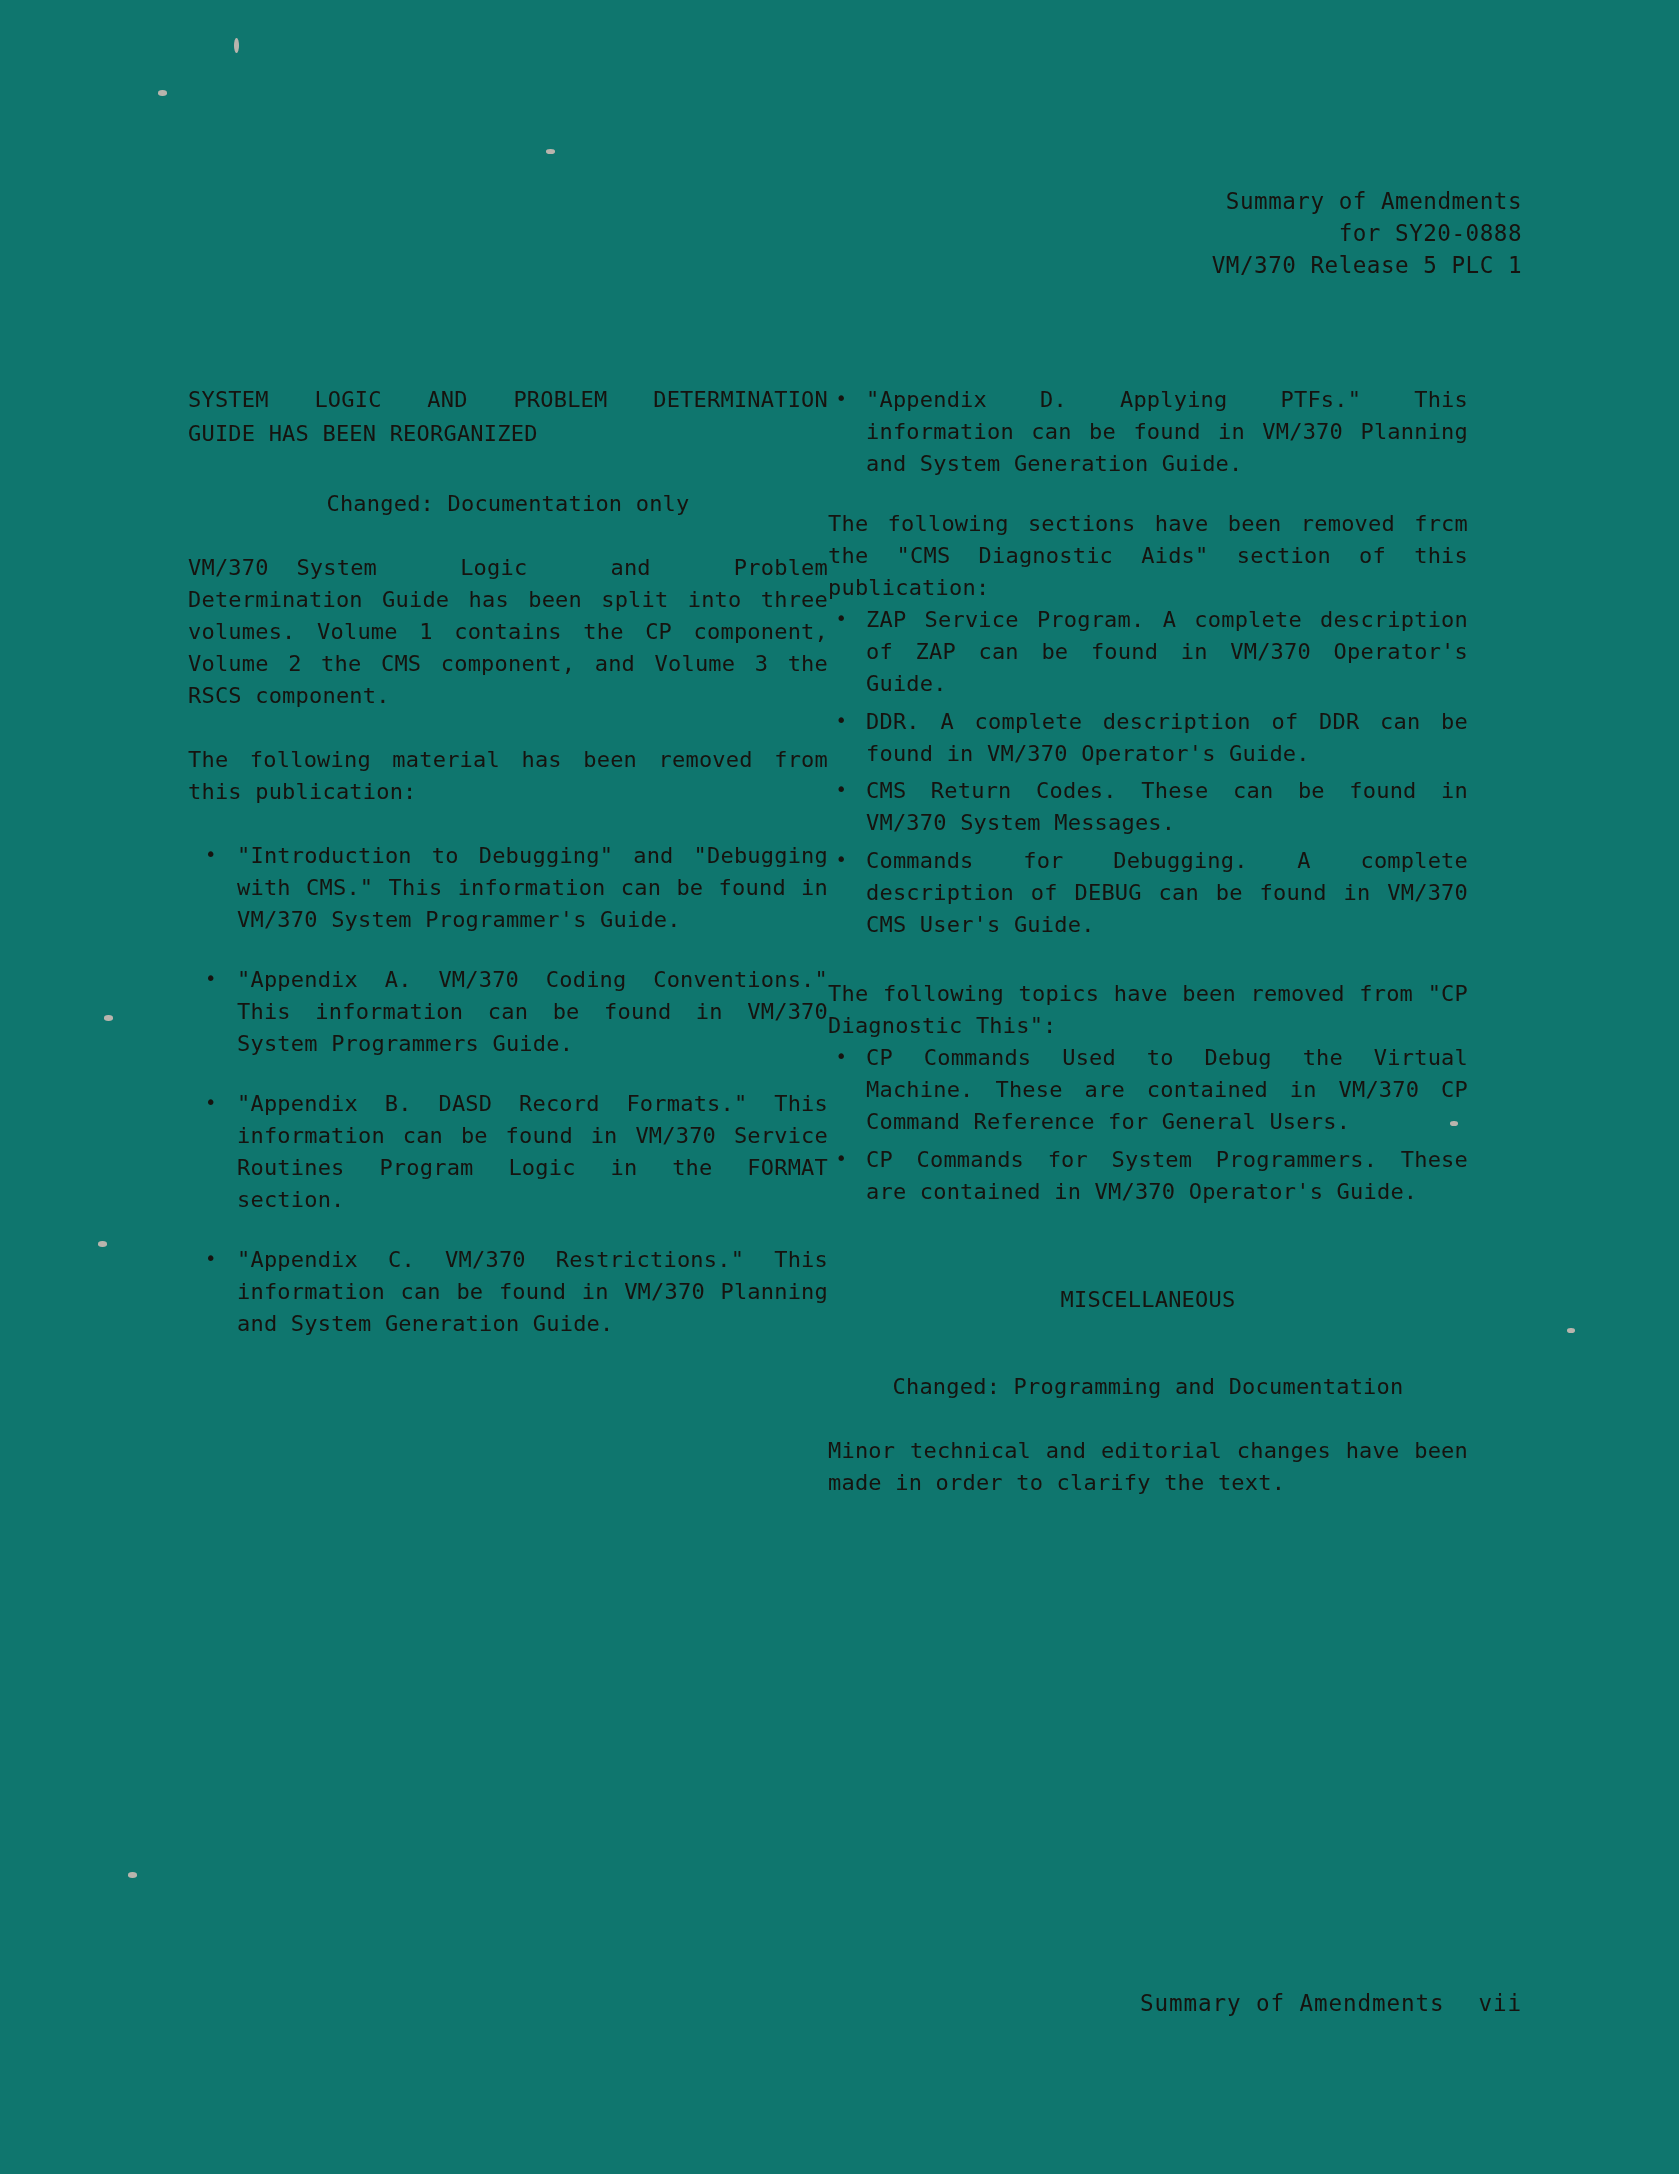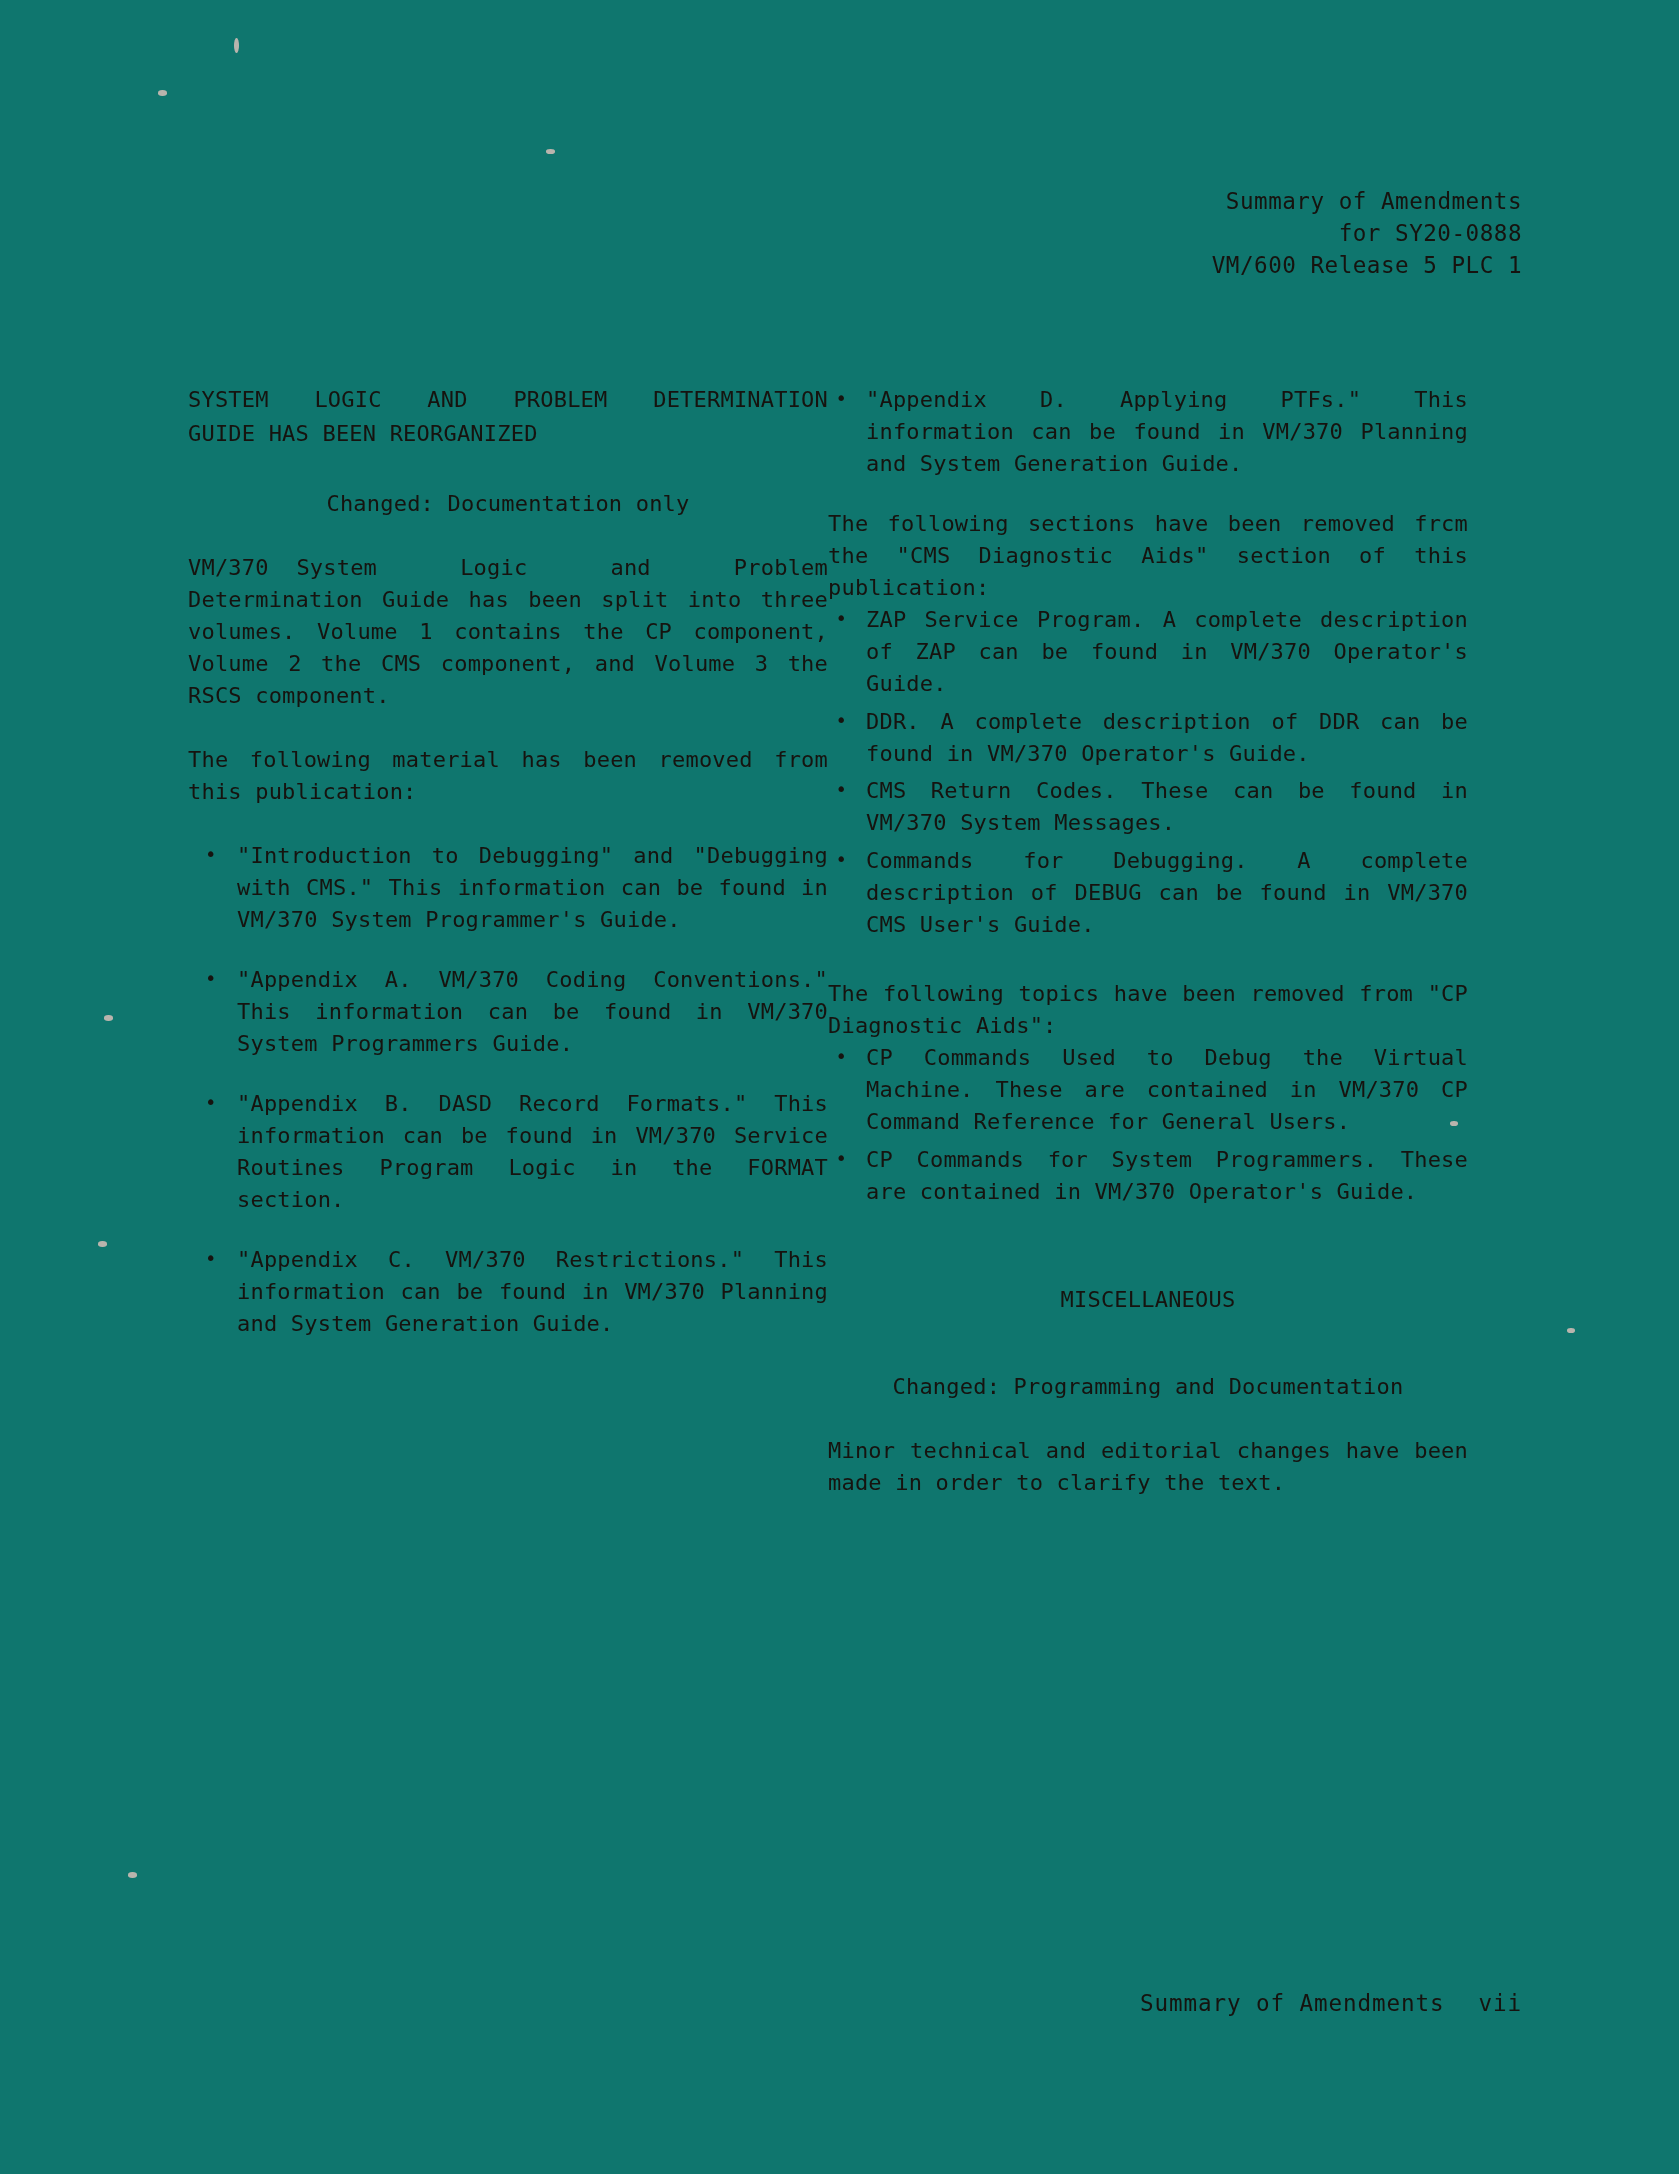--- a/index.html
+++ b/index.html
@@ -110,21 +110,21 @@
   <div class="speck" style="left:546px; top:149px; width:8.5px; height:4.7px;"></div>
   <div class="speck" style="left:104px; top:1015px; width:8.5px; height:5.6px;"></div>
   <div class="speck" style="left:1450px; top:1121px; width:7.5px; height:4.7px;"></div>
   <div class="speck" style="left:98px; top:1241px; width:8.5px; height:5.6px;"></div>
   <div class="speck" style="left:128px; top:1872px; width:8.5px; height:5.6px;"></div>
   <div class="speck" style="left:1567px; top:1328px; width:7.5px; height:4.7px;"></div>
 
   <div class="header-block">
     <div>Summary of Amendments</div>
     <div>for SY20-0888</div>
-    <div>VM/600 Release 5 PLC 1</div>
+    <div>VM/370 Release 5 PLC 1</div>
   </div>
 
   <div class="columns">
 
     <div class="col col-left">
 
       <div class="sec-title">SYSTEM  LOGIC  AND  PROBLEM  DETERMINATION</div>
       <div class="sec-title2">GUIDE HAS BEEN REORGANIZED</div>
 
       <div class="gap-l"></div>
@@ -166,21 +166,21 @@
 
         <li><span>DDR.  A  complete description of  DDR can be found in </span><span class="u">VM/370</span> <span class="u">Operator's</span> <span class="u">Guide</span><span>.</span></li>
 
         <li><span>CMS Return Codes. These  can be found in </span><span class="u">VM/370</span> <span class="u">System</span> <span class="u">Messages</span><span>.</span></li>
 
         <li><span>Commands   for   Debugging.  A  complete description  of DEBUG  can  be  found  in </span><span class="u">VM/370</span> <span class="u">CMS</span> <span class="u">User's</span> <span class="u">Guide</span><span>.</span></li>
       </ul>
 
       <div class="gap-m"></div>
 
-      <p class="para">The following topics have been removed from "CP Diagnostic Aids":</p>
+      <p class="para">The following topics have been removed from "CP Diagnostic This":</p>
 
       <ul class="bullets narrow tight">
         <li><span>CP Commands Used to  Debug the  Virtual Machine. These  are contained  in </span><span class="u">VM/370</span> <span class="u">CP</span> <span class="u">Command</span> <span class="u">Reference</span> <span class="u">for</span> <span class="u">General</span> <span class="u">Users</span><span>.</span></li>
 
         <li><span>CP  Commands  for   System  Programmers. These are contained in </span><span class="u">VM/370</span> <span class="u">Operator's</span> <span class="u">Guide</span><span>.</span></li>
       </ul>
 
       <div class="gap-l"></div>
       <div class="gap-m"></div>
 

